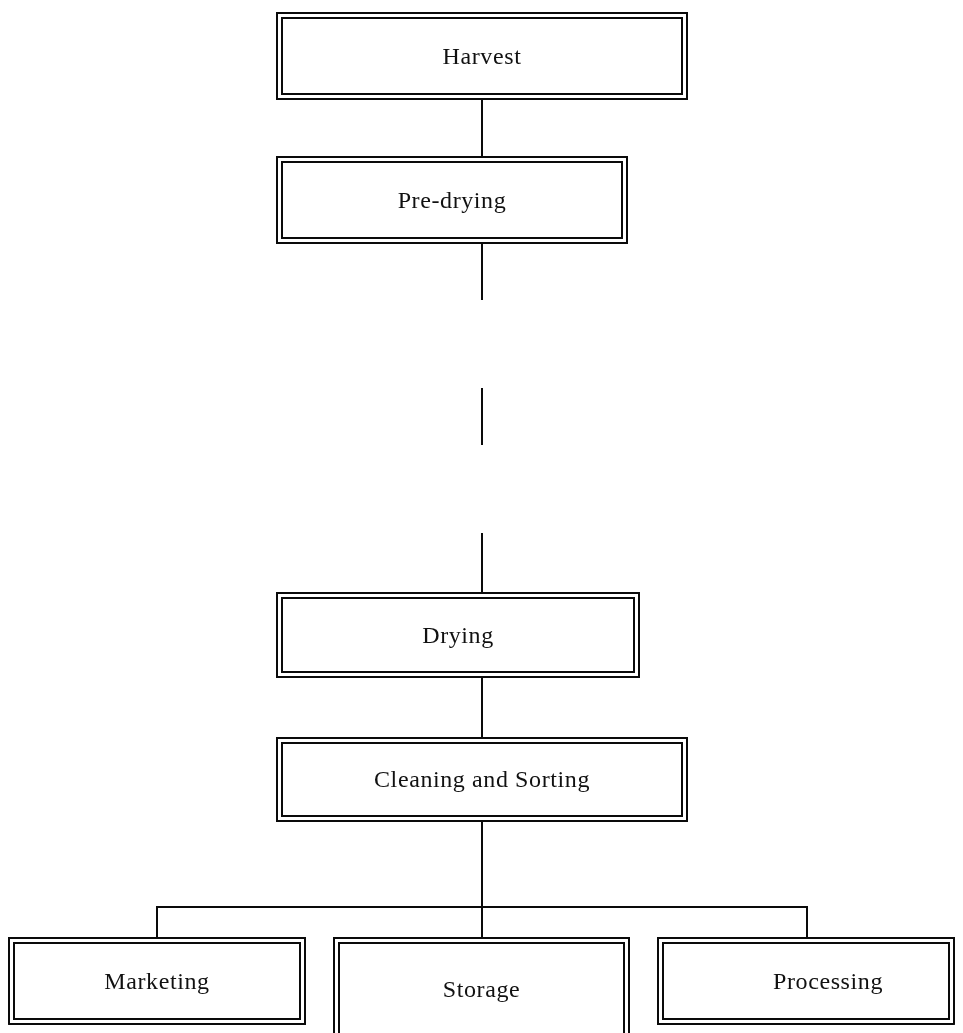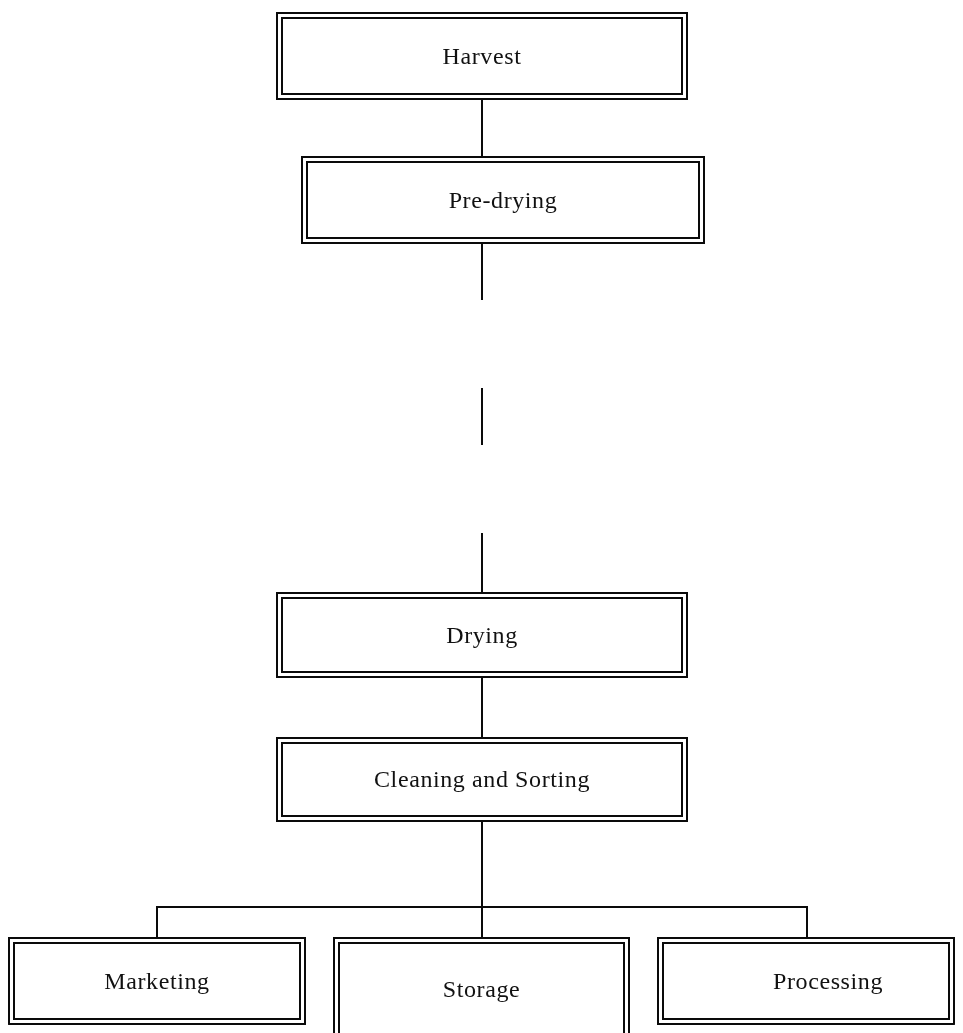--- a/index.html
+++ b/index.html
@@ -38,27 +38,27 @@
 </style>
 </head>
 <body>
 
 <div class="canvas">
 
   <div class="node" style="left:276px; top:12px;  width:412px; height:88px;">
     <span class="node-label">Harvest</span>
   </div>
 
-  <div class="node" style="left:276px; top:156px; width:404px; height:88px;margin-left:25px;">
+  <div class="node" style="left:276px; top:156px; width:352px; height:88px;">
     <span class="node-label">Pre-drying</span>
   </div>
 
 
 
-  <div class="node" style="left:276px; top:592px; width:412px; height:86px;align-items:center;">
+  <div class="node" style="left:276px; top:592px; width:364px; height:86px;align-items:center;">
     <span class="node-label">Drying</span>
   </div>
 
   <div class="node" style="left:276px; top:737px; width:412px; height:85px;">
     <span class="node-label">Cleaning and Sorting</span>
   </div>
 
   <div class="node" style="left:8px;   top:937px; width:298px; height:88px;">
     <span class="node-label">Marketing</span>
   </div>

